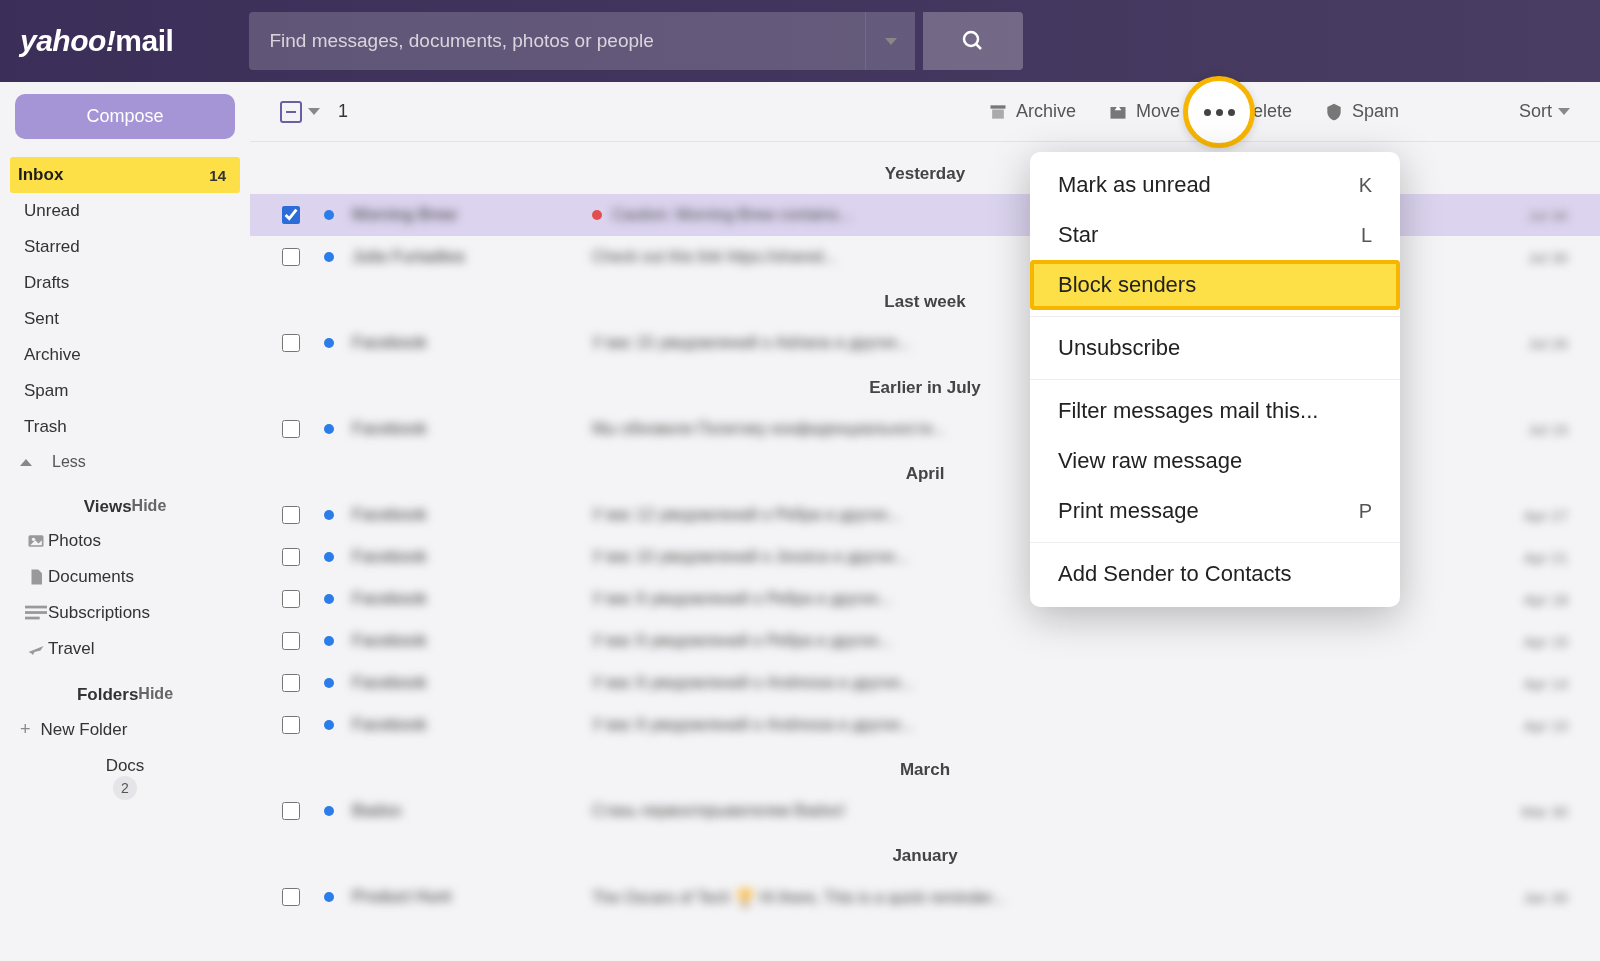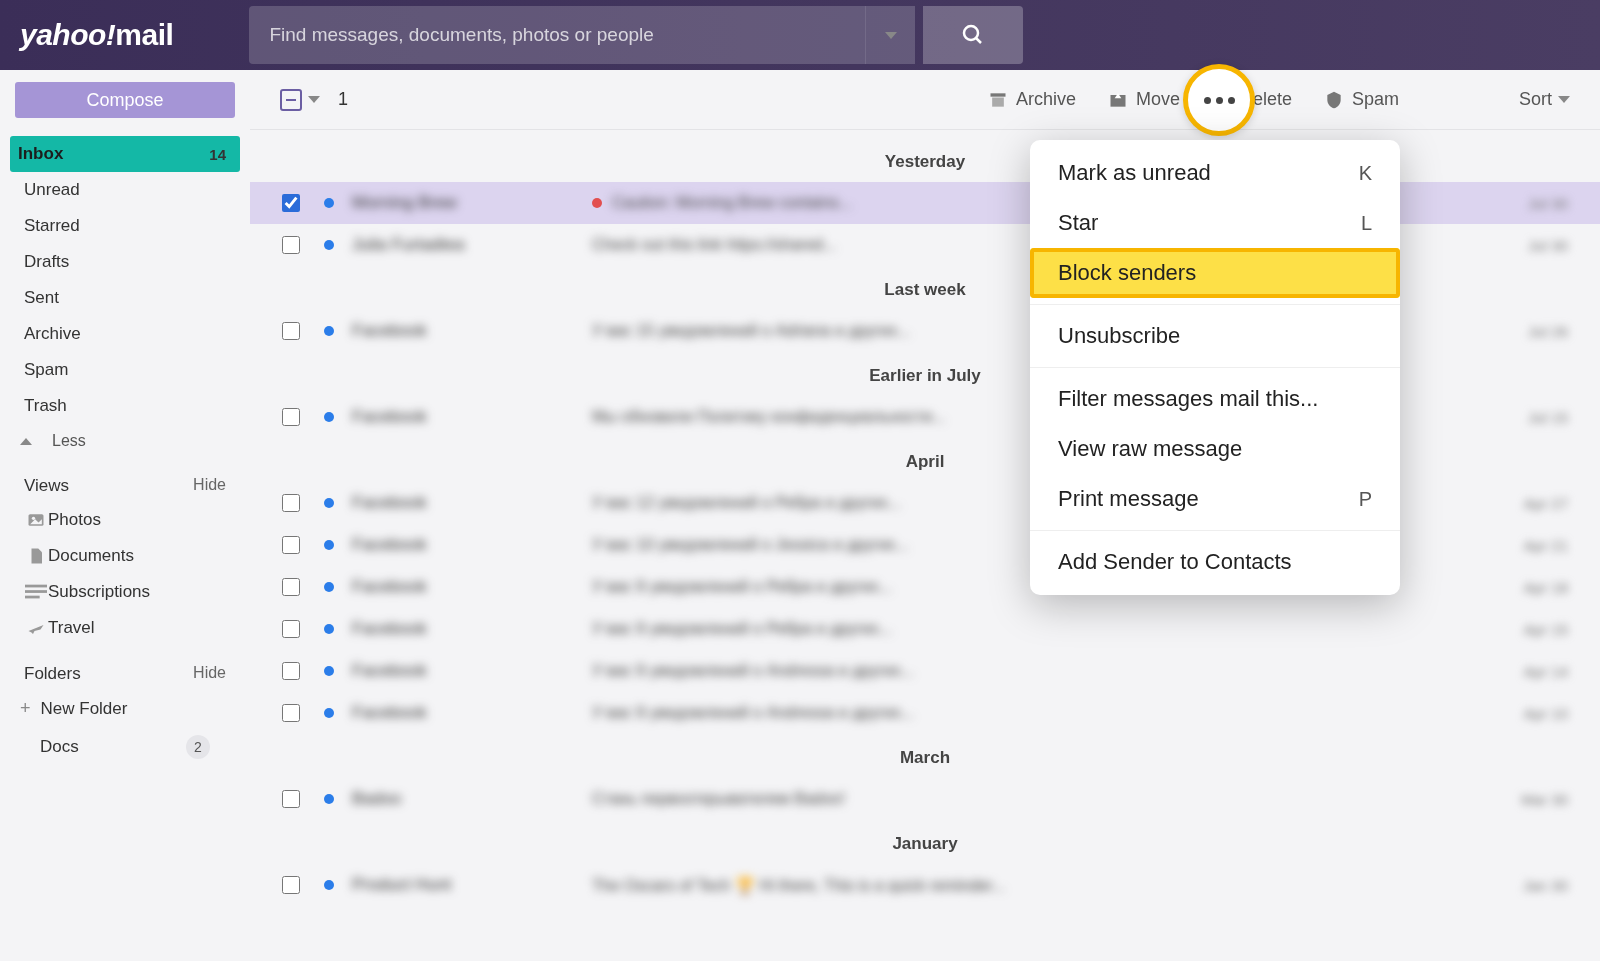--- a/index.html
+++ b/index.html
@@ -1,45 +1,45 @@
 <!DOCTYPE html>
 <html><head>
 <meta charset="utf-8">
 <style>
 * { margin: 0; padding: 0; box-sizing: border-box; font-family: -apple-system, BlinkMacSystemFont, "Segoe UI", Helvetica, Arial, sans-serif; }
 body { width: 1600px; height: 961px; overflow: hidden; background: #f4f4f6; }
 
 
-.header { height: 70px; background: linear-gradient(to right, #3b2e58, #4a3d63); display: flex; align-items: center; padding: 0 20px; }
+.header { height: 82px; background: linear-gradient(to right, #3b2e58, #4a3d63); display: flex; align-items: center; padding: 0 20px; }
 .logo { color: #fff; font-size: 30px; font-weight: 700; letter-spacing: -0.5px; margin-right: 60px; }
 .logo .y { font-style: italic; }
 .logo .bang { font-weight: 900; }
 .search-wrap { display: flex; flex: 0 0 790px; padding-left: 16px; }
 .search-input { flex: 1; height: 58px; background: rgba(255,255,255,0.18); border: none; padding: 0 20px; font-size: 19px; color: #fff; border-radius: 4px 0 0 4px; }
 .search-input::placeholder { color: rgba(255,255,255,0.75); }
 .search-dd { width: 50px; background: rgba(255,255,255,0.18); display:flex; align-items:center; justify-content:center; border-left:1px solid rgba(255,255,255,0.1);}
 .search-btn { width: 100px; height: 58px; background: rgba(255,255,255,0.25); border: none; border-radius: 0 4px 4px 0; display: flex; align-items: center; justify-content: center; cursor: pointer; margin-left:8px;}
 .search-btn svg { stroke: #fff; }
 
 
 .layout { display: flex; height: calc(100% - 76px); }
 
 
 .sidebar { width: 250px; background: #f4f4f6; padding: 12px 10px; overflow-y: auto; }
-.compose-btn { width: 220px; height: 36px; background: #a595d6; color: #fff; border: none; font-size: 18px; font-weight: 500; border-radius: 3px; cursor: pointer; margin: 0 auto 18px; display: block; }
+.compose-btn { width: 220px; height: 45px; background: #a595d6; color: #fff; border: none; font-size: 18px; font-weight: 500; border-radius: 10px; cursor: pointer; margin: 0 auto 18px; display: block; }
 .folder { display: flex; align-items: center; justify-content: space-between; padding: 8px 14px; font-size: 17px; color: #333; cursor: pointer; border-radius: 3px; }
-.folder.active { background: #14b8a6; font-weight: 700; color: #1d1d1d; padding-left: 8px; }
+.folder.active { background: #fde047; font-weight: 700; color: #1d1d1d; padding-left: 8px; }
 .folder .badge { font-size: 15px; font-weight: 700; color: #333; }
 .less-row { display:flex; align-items:center; gap:20px; padding:8px 10px; font-size:16px; color:#555; cursor:pointer;}
-.section-head { display: flex; justify-content: space-between; padding: 18px 14px 6px; font-size: 17px; color: #333; }
+.section-head { display: flex; justify-content: center; padding: 18px 14px 6px; font-size: 17px; color: #333; font-weight: bold; }
 .section-head .hide { color: #666; font-size: 16px; }
 .view-item { display: flex; align-items: center; gap: 0; padding: 8px 14px; font-size: 17px; color: #333; cursor: pointer; }
 .view-item .icon { width: 24px; display:flex; justify-content:center; color:#888;}
 .new-folder { display:flex; align-items:center; gap:10px; padding:8px 10px; font-size:17px; color:#333; cursor:pointer;}
-.folder-item { display:flex; align-items:center; justify-content:space-between; padding:8px 30px; font-size:17px; color:#333;}
+.folder-item { display:flex; align-items:center; justify-content:space-between; padding:8px 30px; font-size:17px; color:#333;flex-direction:column;}
 .count-badge { background:#e5e5e9; border-radius:50%; width:24px; height:24px; display:flex; align-items:center; justify-content:center; font-size:14px; color:#555;}
 
 
 .main { flex: 1; background: #f4f4f6; display: flex; flex-direction: column; position: relative; }
 .toolbar { height: 60px; display: flex; align-items: center; padding: 0 30px; border-bottom: 1px solid #e3e3e6; background:#f4f4f6; position:relative;}
 .select-cluster { display:flex; align-items:center; gap:6px;}
 .select-box { width:22px; height:22px; border:2px solid #6b5ea3; border-radius:3px; display:flex; align-items:center; justify-content:center; position:relative;}
 .select-box::after { content:''; position:absolute; width:10px; height:2px; background:#6b5ea3;}
 .sel-count { font-size:18px; color:#333; margin-left:12px;}
 .tool-spacer { flex:1; }

